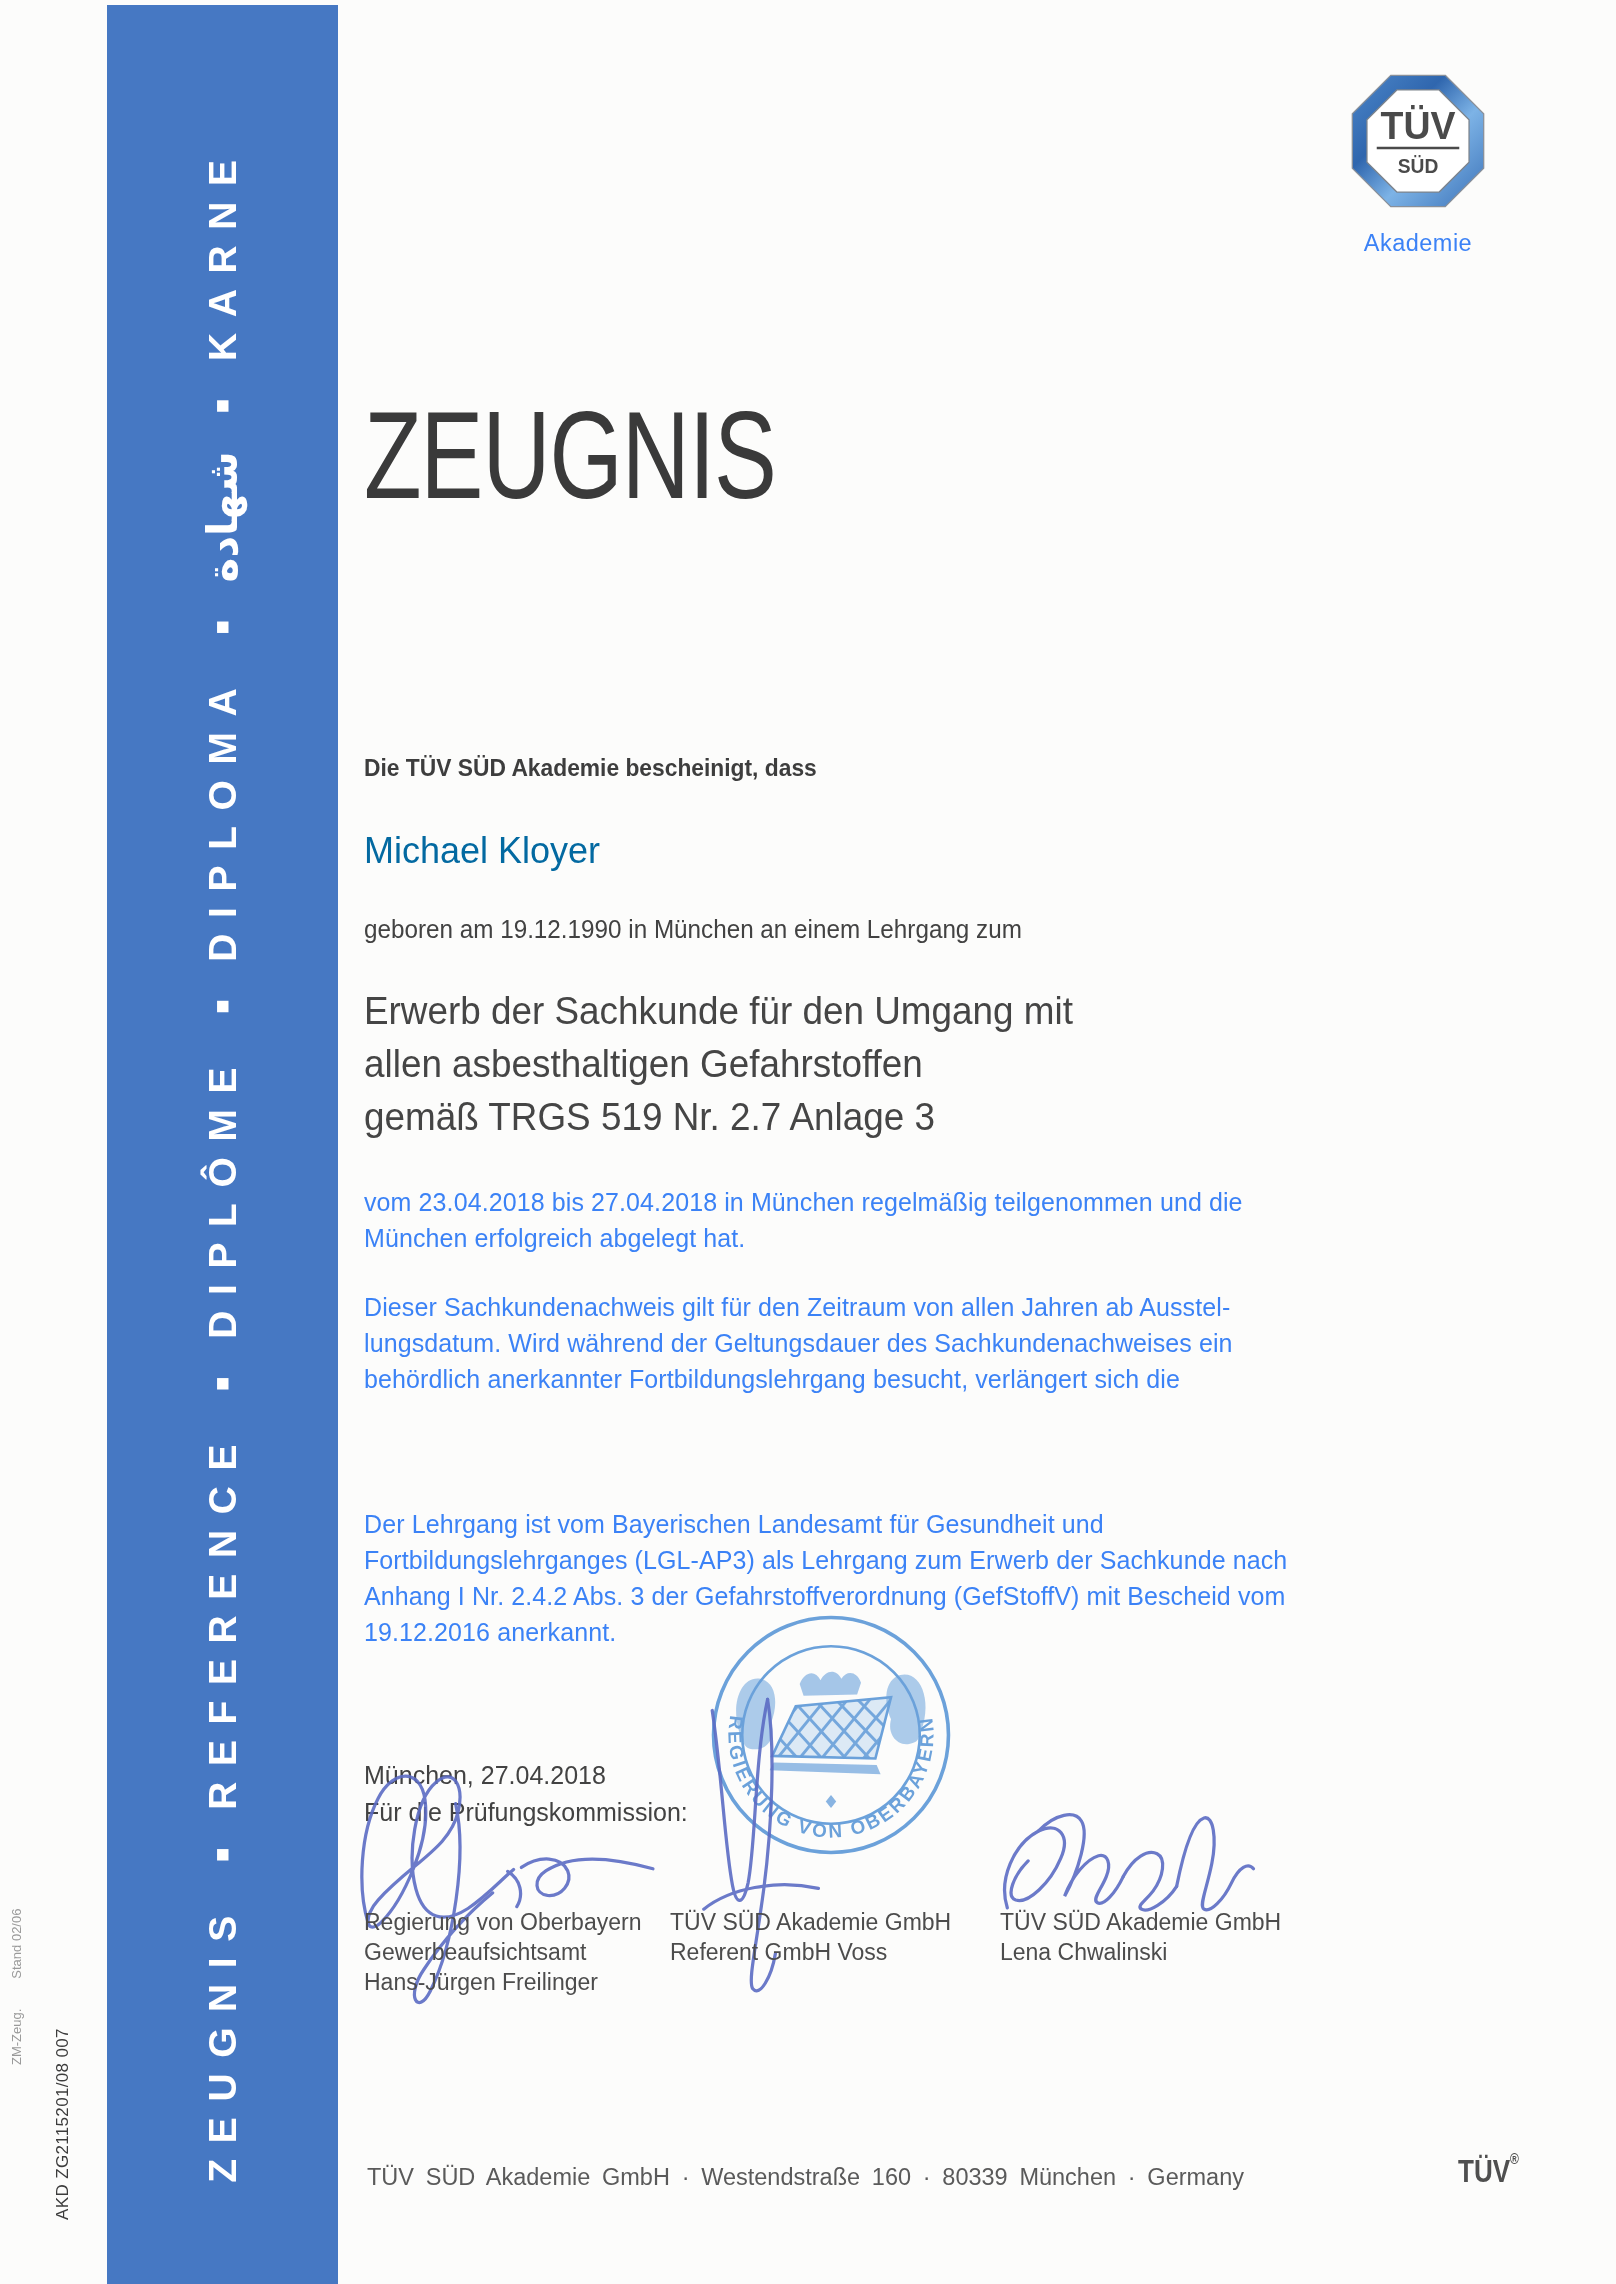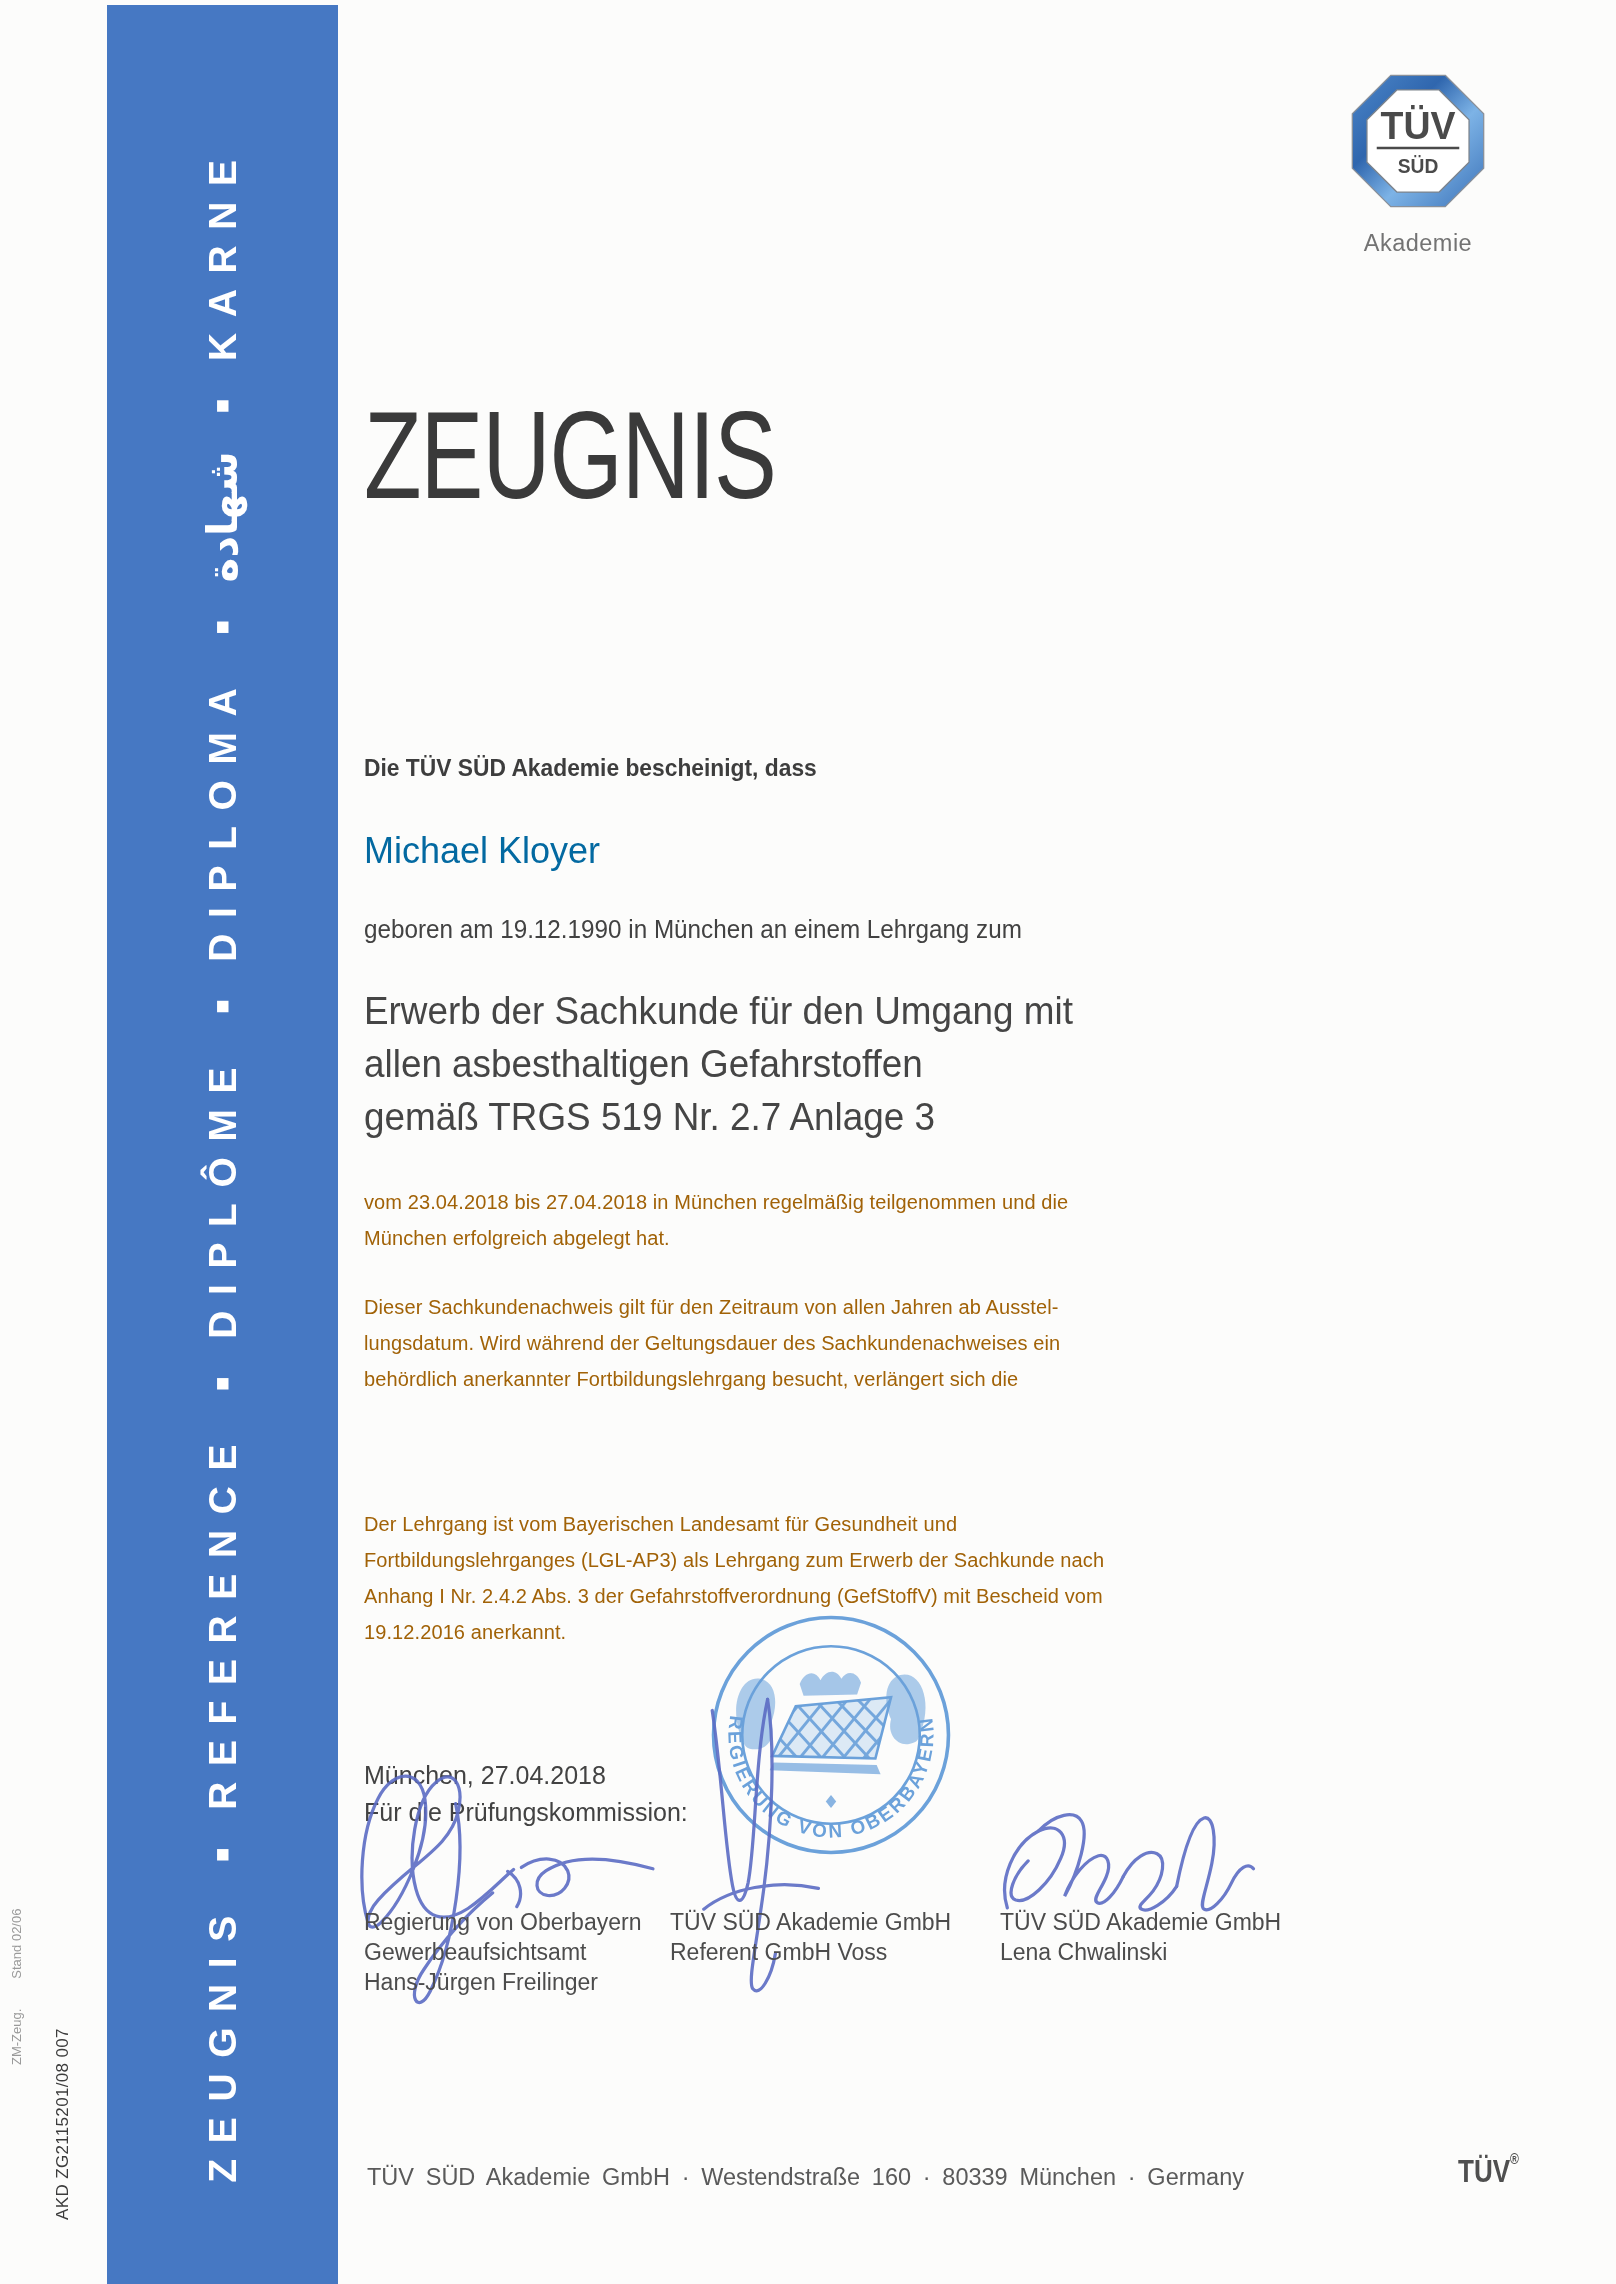--- a/index.html
+++ b/index.html
@@ -31,35 +31,35 @@
     display:flex;gap:30px;align-items:center;justify-content:center;
     font-size:13px;color:#9a9a9a;
   }
   .note-doc{
     left:-36px;top:2115px;width:195px;height:18px;text-align:center;
     font-size:17px;color:#3c3c3c;letter-spacing:.02em;
   }
 
   
   .logo-wrap{left:1345px;top:68px;width:146px;text-align:center;}
-  .logo-sub{margin-top:14.3px;font-size:23.5px;color:#737373;letter-spacing:.02em;}
+  .logo-sub{margin-top:14.3px;font-size:23.5px;color:#3b82f6;letter-spacing:.02em;}
 
   .title{
     left:364px;top:393px;font-size:124px;line-height:1;font-weight:400;
     color:#3a3a3a;letter-spacing:-1.3px;transform:scaleX(.76);white-space:nowrap;
   }
 
   .line38{font-size:25px;line-height:1;white-space:nowrap;color:#424242;}
   .intro-bold{left:364px;top:756px;font-size:24px;font-weight:bold;color:#3d3d3d;transform:scaleX(.95);}
   .name{left:364px;top:833px;font-size:36px;line-height:1;color:#0369a1;white-space:nowrap;}
   .born{left:364px;top:917px;transform:scaleX(.97);}
 
   .course{left:364px;top:985px;font-size:38px;line-height:53px;color:#454545;transform:scaleX(.97);white-space:nowrap;}
 
-  .para{font-size:20px;line-height:36px;color:#a16207;letter-spacing:0.1px;white-space:nowrap;}
+  .para{font-size:25px;line-height:36px;color:#3b82f6;letter-spacing:0.1px;white-space:nowrap;}
   .p-att{left:364px;top:1184px;}
   .p-val{left:364px;top:1289px;}
   .p-rec{left:364px;top:1506px;}
   .closing{left:364px;top:1757px;font-size:25px;line-height:37px;color:#424242;white-space:nowrap;}
 
   .stamp{left:707px;top:1611px;opacity:.92;}
   .signatures{left:339px;top:1642px;}
 
   .sig-label{font-size:23px;line-height:30px;color:#4c4c4c;white-space:nowrap;top:1907px;}
   .col1{left:364px;}

